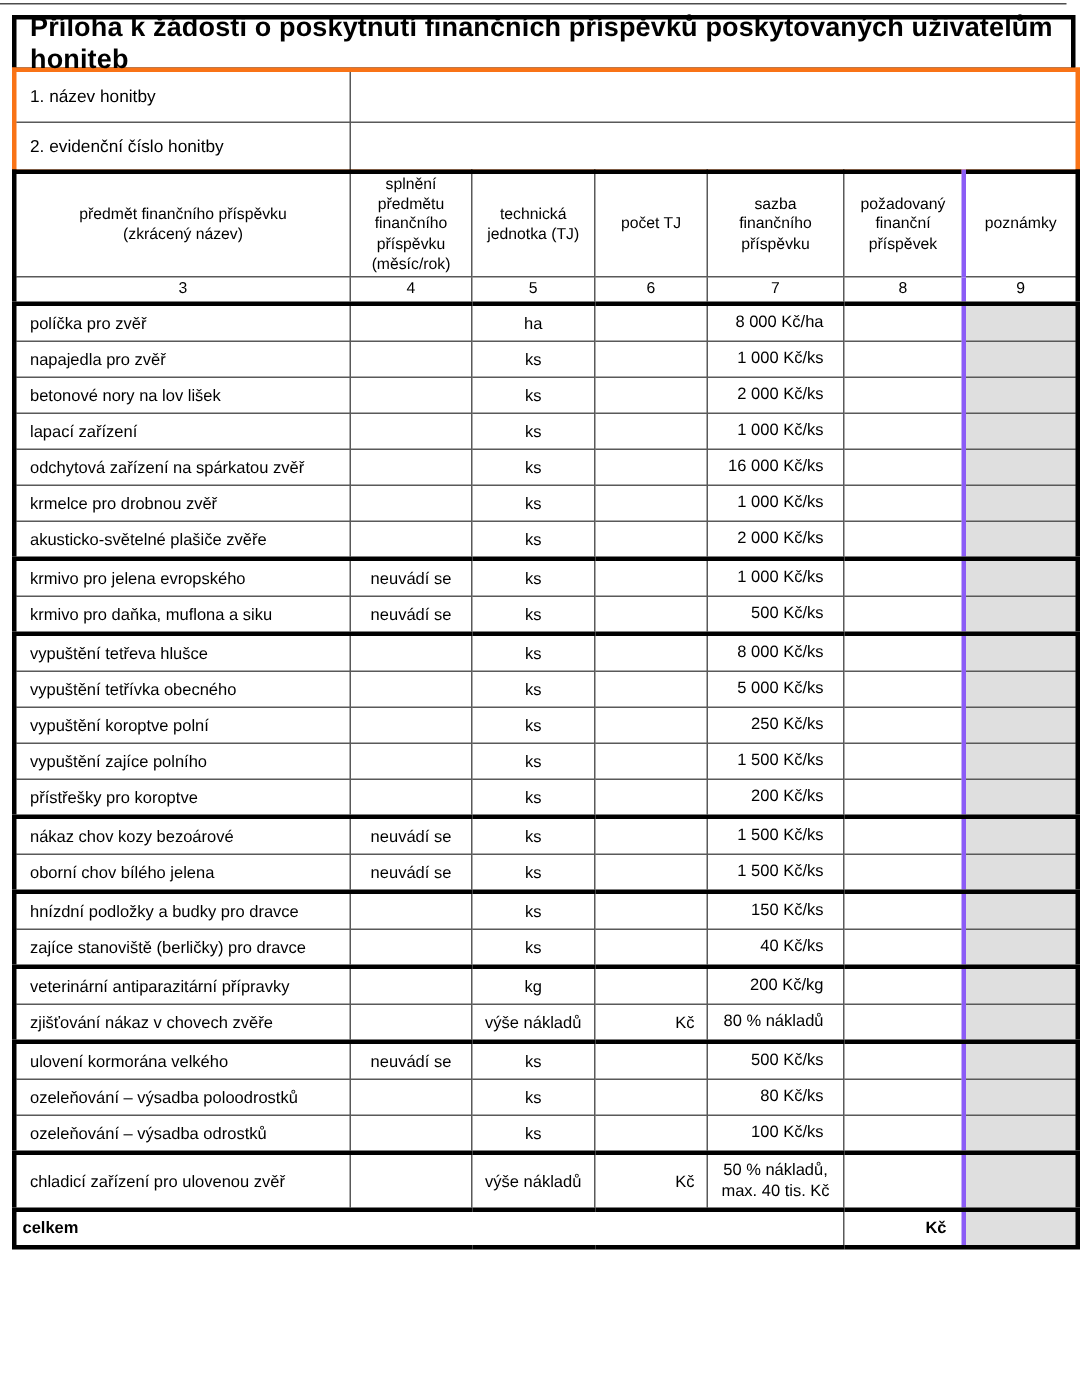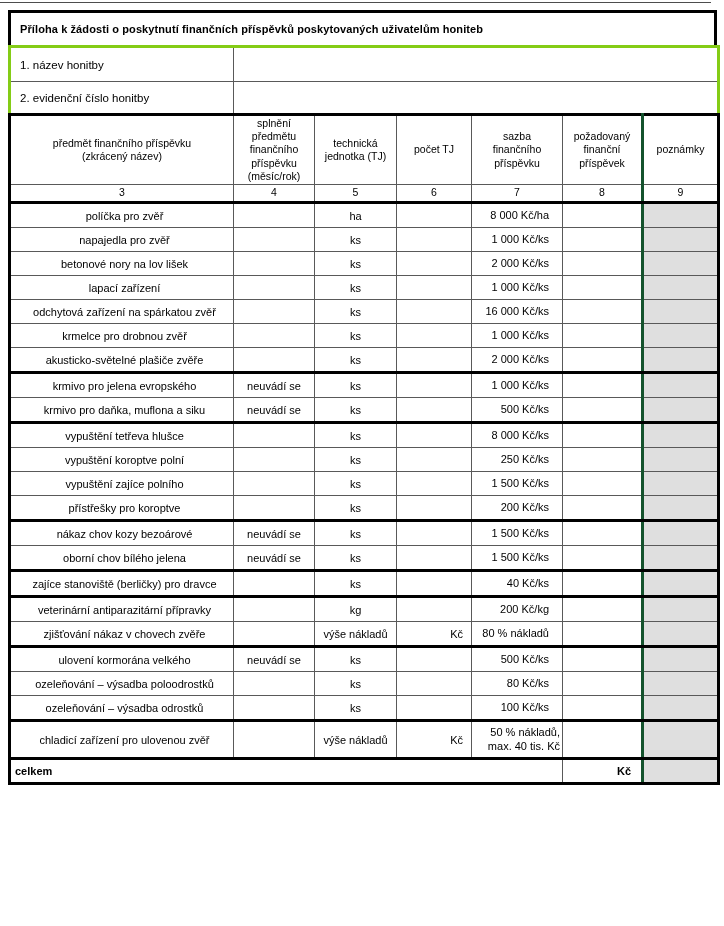--- a/index.html
+++ b/index.html
@@ -23,21 +23,21 @@
     width: 709px;
   }
 
   
   .title-box {
     box-sizing: border-box;
     width: 100%; height: 38px;
     border: 3px solid #000;
     display: flex; align-items: center;
     padding: 0 9px;
-    font-size: 11px; font-weight: bold;
+    font-size: 18px; font-weight: bold;
     letter-spacing: 0.1px;
     background: #fff;
   }
 
   
   table {
     border-collapse: collapse;
     table-layout: fixed;
     width: 709px;
     box-sizing: border-box;
@@ -45,21 +45,21 @@
   td, th {
     border: 1px solid #595959;
     font-size: 11px;
     font-weight: normal;
     padding: 0 4px;
     overflow: hidden;
     background: #fff;
   }
 
   
-  .info-table { margin-top: -3px; border: 3px solid #84cc16; }
+  .info-table { margin-top: -3px; border: 3px solid #f97316; }
   .info-table td { height: 31px; }
   .info-table tr:first-child td { height: 33px; }
   .info-label { padding-left: 9px; font-size: 11.5px; }
 
   
   .main-table { margin-top: -3px; border: 3px solid #000; }
   .main-table th {
     text-align: center; vertical-align: middle;
     font-size: 10.5px; line-height: 1.25;
     height: 68px;
@@ -69,27 +69,27 @@
   .main-table tr.nums th {
     height: 16px; font-size: 10.5px;
     border-bottom: 3px solid #000;
   }
   .main-table td { height: 23px; vertical-align: middle; }
 
   tr.group-end td { border-bottom: 3px solid #000; }
   tr.tall td { height: 35px; }
   tr.total td { height: 22px; }
 
-  .c-subject { text-align: center; padding-left: 9px; }
+  .c-subject { text-align: left; padding-left: 9px; }
   .c-center  { text-align: center; }
   .c-qty     { text-align: right; padding-right: 8px; }
   .c-rate    { text-align: right; padding-right: 13px; white-space: pre-line; line-height: 1.25; }
-  .c-rate-center { text-align: right; padding: 0 2px; }
+  .c-rate-center { text-align: center; padding: 0 2px; }
   .c-req     { }
-  .c-notes, th.c-notes-h { border-left: 3px solid #14532d; margin-top: 20px; }
+  .c-notes, th.c-notes-h { border-left: 3px solid #8b5cf6; margin-top: 20px; }
   td.c-notes { background: #dfdfdf; }
 
   .c-total-label { padding-right: 10px; font-weight: bold; }
   .c-total-unit  { text-align: right; padding-right: 10px; font-weight: bold; }
 </style>
 </head>
 <body>
 
 <div class="scan-line"></div>
 
@@ -229,20 +229,29 @@
         <tr>
     <td class="c-subject">vypuštění tetřeva hlušce</td>
     <td class="c-center"></td>
     <td class="c-center">ks</td>
     <td class="c-qty"></td>
     <td class="c-rate">8 000 Kč/ks</td>
     <td class="c-req"></td>
     <td class="c-notes"></td>
   </tr>
         <tr>
+    <td class="c-subject">vypuštění tetřívka obecného</td>
+    <td class="c-center"></td>
+    <td class="c-center">ks</td>
+    <td class="c-qty"></td>
+    <td class="c-rate">5 000 Kč/ks</td>
+    <td class="c-req"></td>
+    <td class="c-notes"></td>
+  </tr>
+        <tr>
     <td class="c-subject">vypuštění koroptve polní</td>
     <td class="c-center"></td>
     <td class="c-center">ks</td>
     <td class="c-qty"></td>
     <td class="c-rate">250 Kč/ks</td>
     <td class="c-req"></td>
     <td class="c-notes"></td>
   </tr>
         <tr>
     <td class="c-subject">vypuštění zajíce polního</td>
@@ -270,20 +279,29 @@
     <td class="c-rate">1 500 Kč/ks</td>
     <td class="c-req"></td>
     <td class="c-notes"></td>
   </tr>
         <tr class="group-end">
     <td class="c-subject">oborní chov bílého jelena</td>
     <td class="c-center">neuvádí se</td>
     <td class="c-center">ks</td>
     <td class="c-qty"></td>
     <td class="c-rate">1 500 Kč/ks</td>
+    <td class="c-req"></td>
+    <td class="c-notes"></td>
+  </tr>
+        <tr>
+    <td class="c-subject">hnízdní podložky a budky pro dravce</td>
+    <td class="c-center"></td>
+    <td class="c-center">ks</td>
+    <td class="c-qty"></td>
+    <td class="c-rate">150 Kč/ks</td>
     <td class="c-req"></td>
     <td class="c-notes"></td>
   </tr>
         <tr class="group-end">
     <td class="c-subject">zajíce stanoviště (berličky) pro dravce</td>
     <td class="c-center"></td>
     <td class="c-center">ks</td>
     <td class="c-qty"></td>
     <td class="c-rate">40 Kč/ks</td>
     <td class="c-req"></td>

